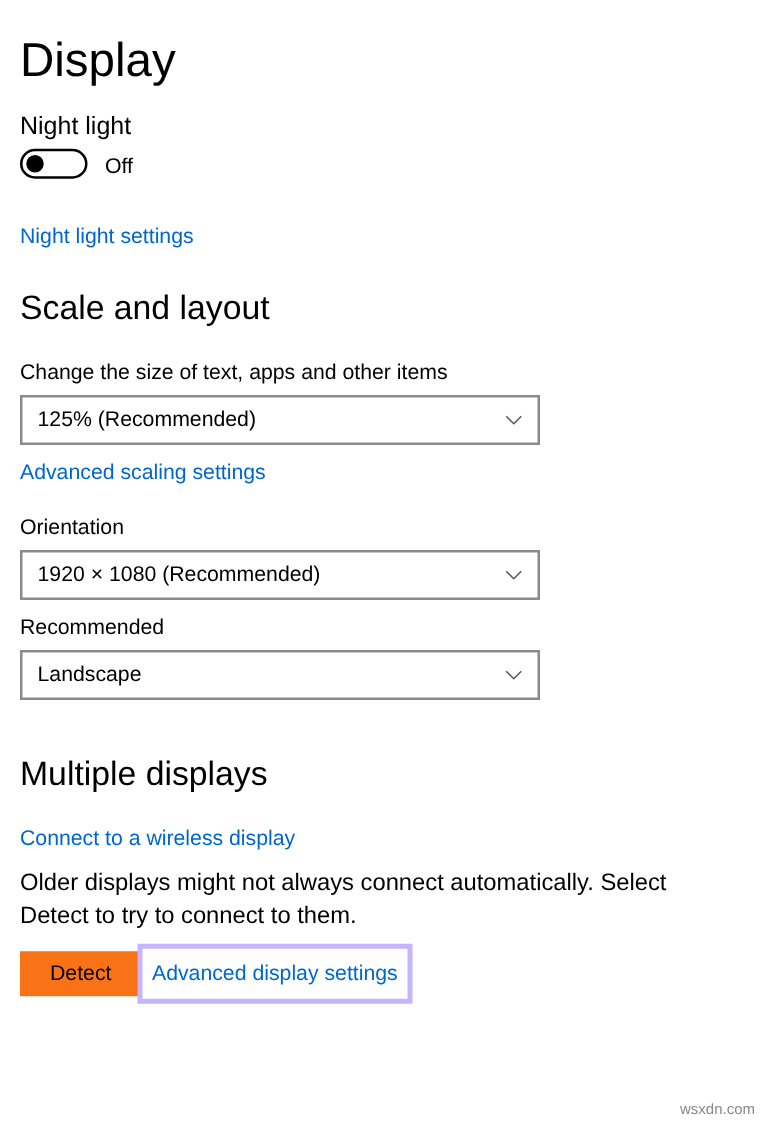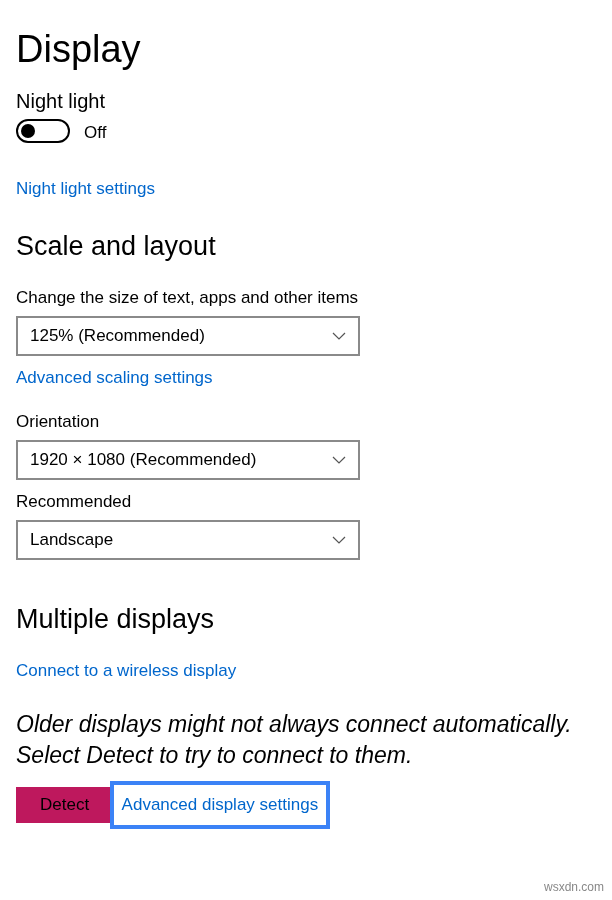--- a/index.html
+++ b/index.html
@@ -68,21 +68,21 @@
       margin-bottom: 26px;
     }
     .section-heading.first-section {
       margin-top: 32px;
     }
     .select-label {
       font-size: 17px;
       margin-bottom: 8px;
     }
     .select {
-      width: 344px;
+      width: 416px;
       height: 40px;
       border: 2px solid #8a8a8a;
       background: #fff;
       display: flex;
       align-items: center;
       justify-content: space-between;
       padding: 0 12px;
       cursor: pointer;
       margin-bottom: 12px;
     }
@@ -97,38 +97,37 @@
       justify-content: center;
     }
     .chevron svg {
       width: 14px;
       height: 8px;
     }
     .subfield {
       margin-top: 24px;
     }
     .body-text {
-      font-size: 23px;
+      font-size: 19px;
       line-height: 1.35;
-      margin-top: 28px;
+      margin-top: 13px;
       margin-bottom: 10px;
       max-width: 560px;
-      font-style: italic;
     }
     .button {
-      background: #be185d;
+      background: #f97316;
       border: none;
       padding: 8px 24px;
       font-size: 17px;
       font-family: inherit;
       cursor: pointer;
       margin-bottom: 22px;
     }
     .highlight-box {
-      border: 4px solid #3b82f6;
+      border: 4px solid #c4b5fd;
       padding: 10px 8px;
       display: inline-block;
       margin-left: -8px;
     }
     .watermark {
       position: absolute;
       bottom: 6px;
       right: 8px;
       font-size: 12px;
       color: #888;

